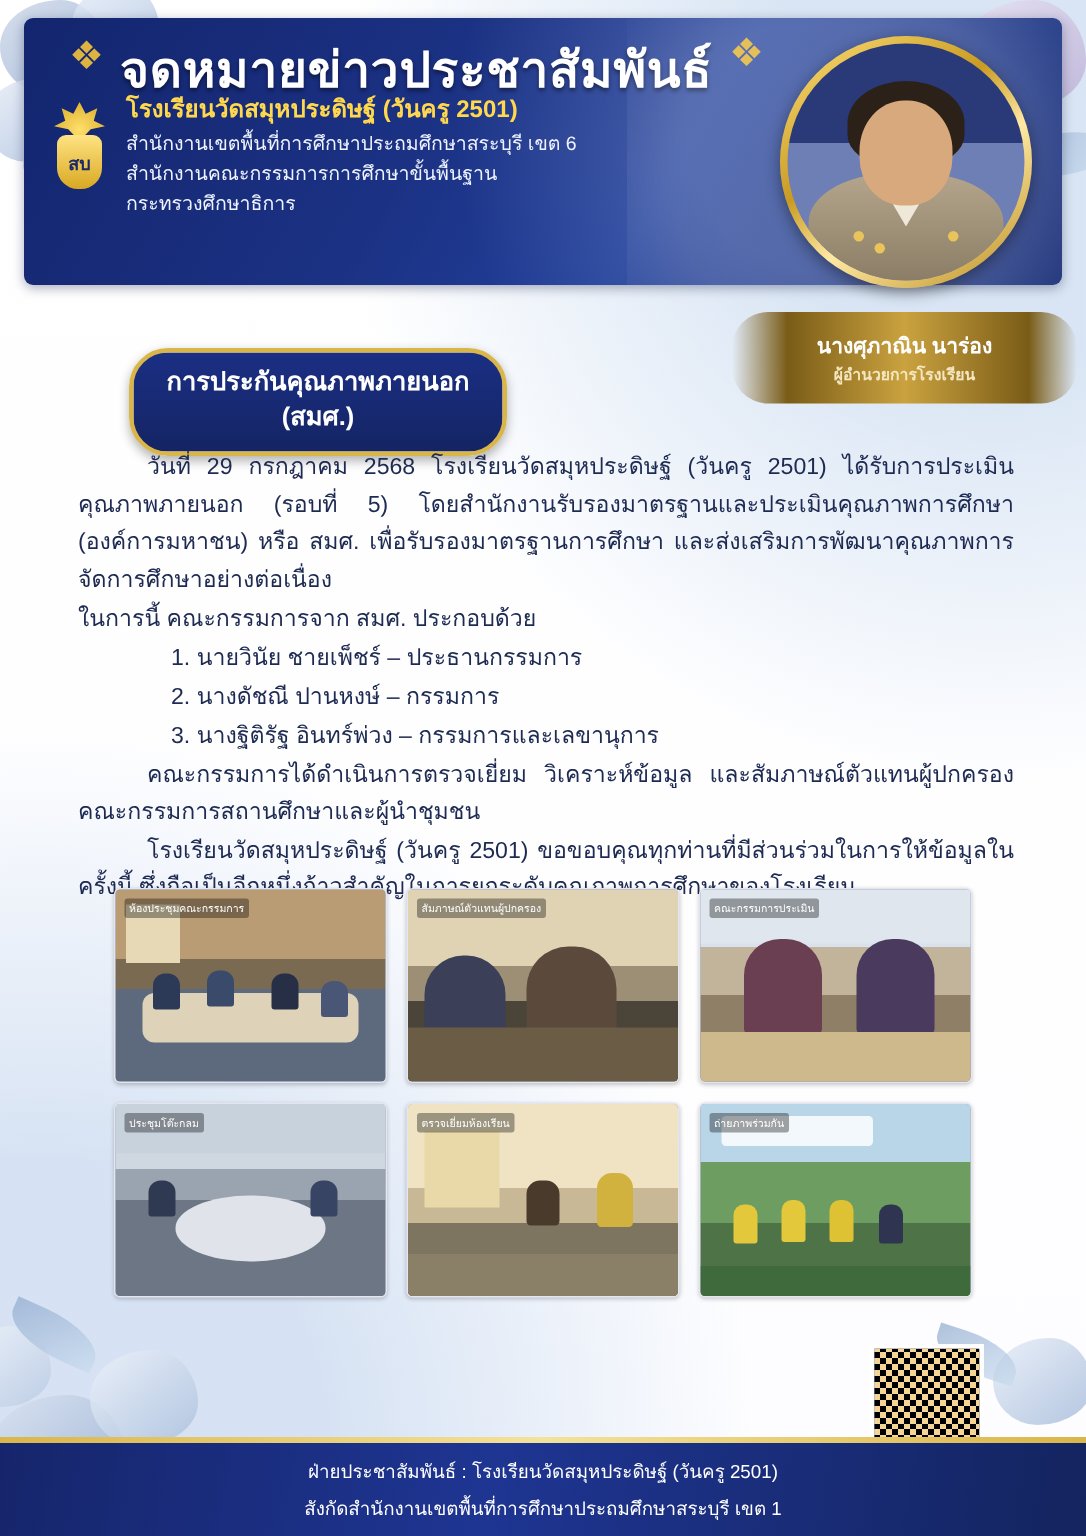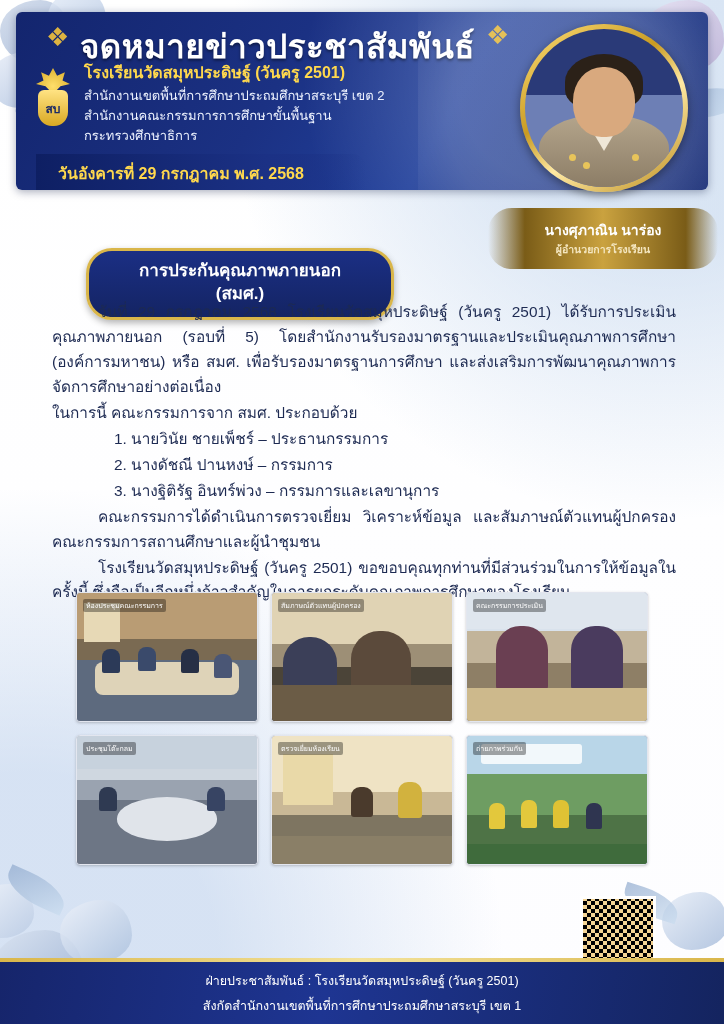--- a/index.html
+++ b/index.html
@@ -129,21 +129,21 @@
     background: linear-gradient(90deg, rgba(91,68,20,0) 0%, #7a5c17 16%, #caa23f 50%, #7a5c17 86%, rgba(91,68,20,0) 100%);
     border-radius: 24px;
     display: flex; flex-direction: column; align-items: center; justify-content: center;
     color: #fff;
   }
   .name-plate .nm { font-size: 14px; font-weight: bold; }
   .name-plate .role { font-size: 10.5px; color: #f4e6bf; font-weight: bold; }
 
   
   .headline {
-    position: absolute; left: 86px; top: 248px; width: 308px; padding: 9px 16px 11px;
+    position: absolute; left: 86px; top: 232px; width: 252px; padding: 9px 16px 11px;
     background: linear-gradient(#1b2f84,#142463);
     border: 3px solid #d9b64a; border-radius: 26px;
     text-align: center; color: #ffffff;
     font-size: 17px; font-weight: bold; line-height: 1.35;
     box-shadow: 0 3px 7px rgba(0,0,0,.3);
   }
 
   
   .body-text {
     position: absolute; left: 52px; top: 300px; width: 624px;
@@ -238,24 +238,23 @@
 
   <div class="banner">
     <div class="emblem">
       <div class="crown"></div>
       <div class="shield">สบ</div>
     </div>
     <div class="flourish" style="left:30px;top:10px;font-size:26px;">❖</div>
     <div class="flourish" style="left:470px;top:8px;font-size:26px;">❖</div>
     <div class="banner-title">จดหมายข่าวประชาสัมพันธ์</div>
     <div class="banner-sub1">โรงเรียนวัดสมุหประดิษฐ์ (วันครู 2501)</div>
-    <div class="banner-sub2" style="white-space:pre-line;">สำนักงานเขตพื้นที่การศึกษาประถมศึกษาสระบุรี เขต 2
+    <div class="banner-sub2" style="white-space:pre-line;">สำนักงานเขตพื้นที่การศึกษาประถมศึกษาสระบุรี เขต 6
 สำนักงานคณะกรรมการการศึกษาขั้นพื้นฐาน
 กระทรวงศึกษาธิการ</div>
-    <div class="date-ribbon">วันอังคารที่ 29 กรกฎาคม พ.ศ. 2568</div>
   </div>
 
   <div class="portrait-wrap">
     <div class="portrait">
       <div class="body"></div>
       <div class="collar"></div>
       <div class="hair"></div>
       <div class="face"></div>
       <div class="badge-dot" style="left:44px;bottom:26px;"></div>
       <div class="badge-dot" style="left:58px;bottom:18px;"></div>

